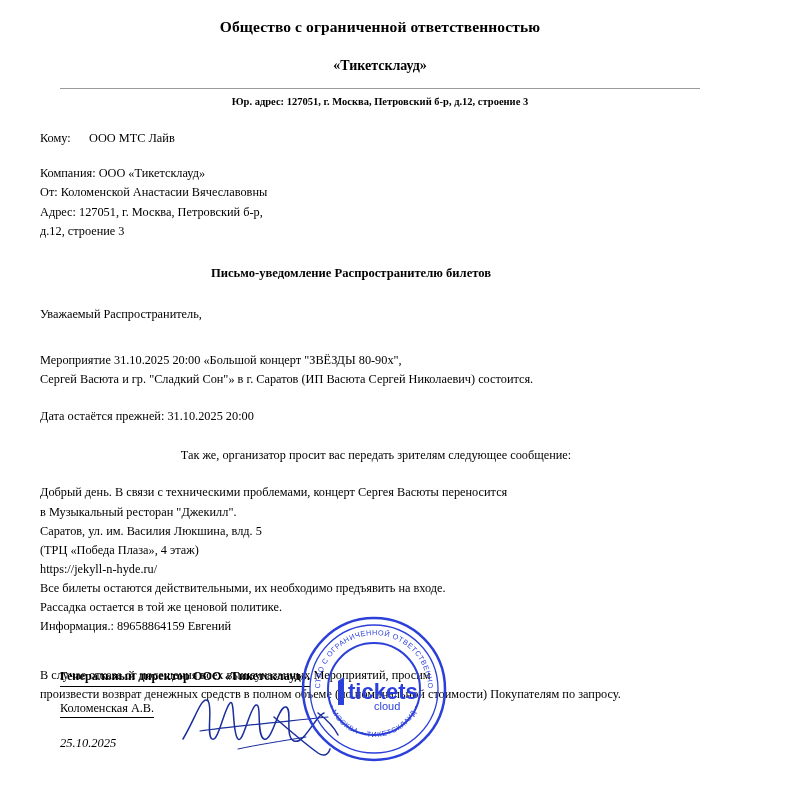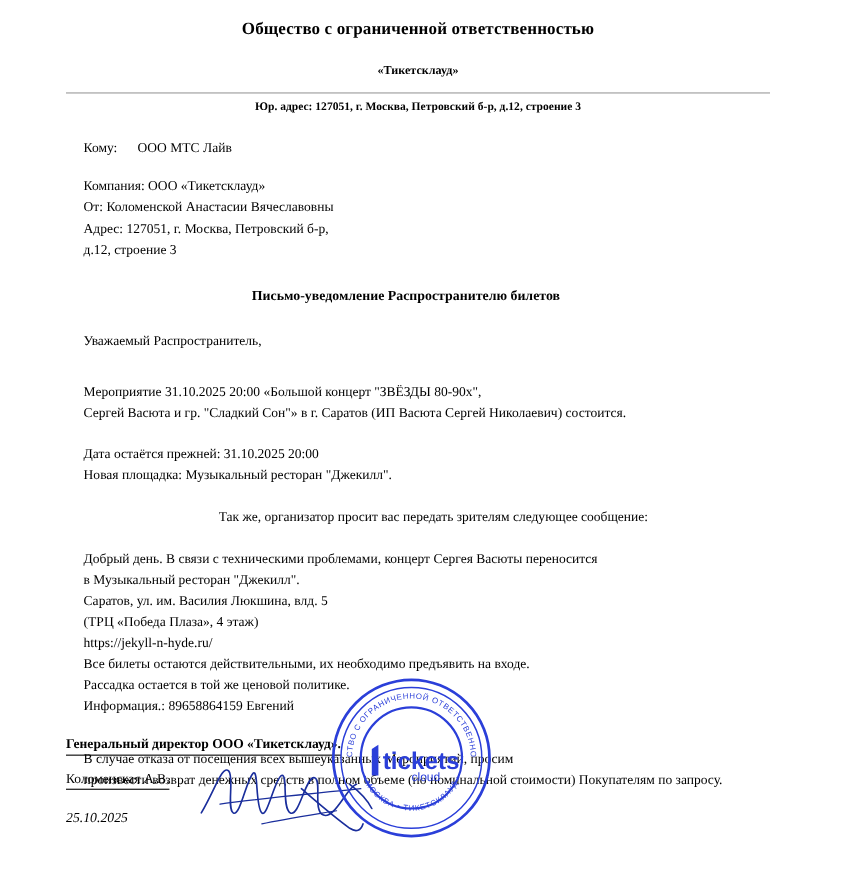--- a/index.html
+++ b/index.html
@@ -25,37 +25,37 @@
   .header-block {
     text-align: center;
     padding-top: 18px;
   }
   .org-title {
     font-size: 15.5px;
     font-weight: bold;
     letter-spacing: 0.1px;
   }
   .org-name {
-    font-size: 11px;
+    font-size: 14px;
     font-weight: bold;
     margin-top: 22px;
   }
   .rule {
     width: 640px;
     margin: 14px auto 0 auto;
     border-top: 1px solid #9a9a9a;
   }
   .org-address {
     font-size: 10.5px;
     font-weight: bold;
     margin-top: 7px;
   }
   .body-block {
     margin-top: 22px;
-    padding-left: 76px;
+    padding-left: 40px;
     padding-right: 48px;
     font-size: 12.3px;
     line-height: 1.55;
   }
   .to-line {
     margin-bottom: 16px;
   }
   .to-label {
     display: inline-block;
     width: 46px;
@@ -172,21 +172,20 @@
     <div class="salutation">Уважаемый Распространитель,</div>
 
 
     <div class="event-block">
       <div>Мероприятие 31.10.2025 20:00 «Большой концерт "ЗВЁЗДЫ 80-90х",</div>
       <div>Сергей Васюта и гр. "Сладкий Сон"» в г. Саратов (ИП Васюта Сергей Николаевич) состоится.</div>
     </div>
 
     <div class="dates-block">
       <div>Дата остаётся прежней: 31.10.2025 20:00</div>
-      <div>Новая площадка: Музыкальный ресторан "Джекилл".</div>
     </div>
 
     <div class="organizer-msg-intro">Так же, организатор просит вас передать зрителям следующее сообщение:</div>
 
     <div class="msg-block">
       <div>Добрый день. В связи с техническими проблемами, концерт Сергея Васюты переносится</div>
       <div>в Музыкальный ресторан "Джекилл".</div>
       <div>Саратов, ул. им. Василия Люкшина, влд. 5</div>
       <div>(ТРЦ «Победа Плаза», 4 этаж)</div>
       <div>https://jekyll-n-hyde.ru/</div>

